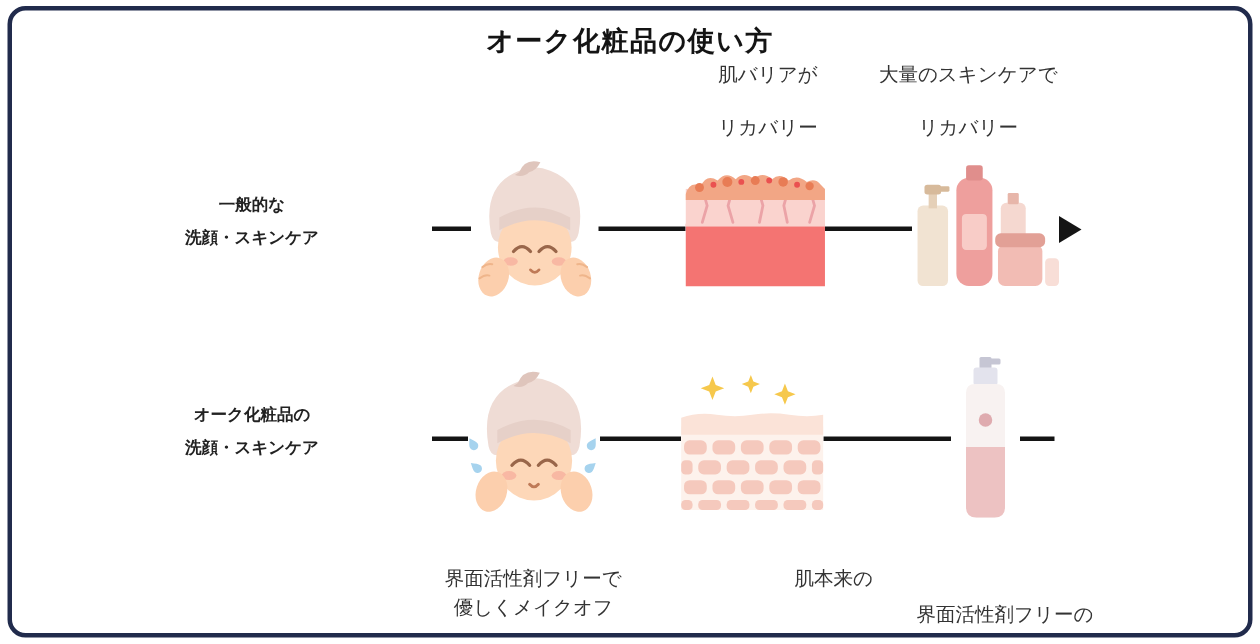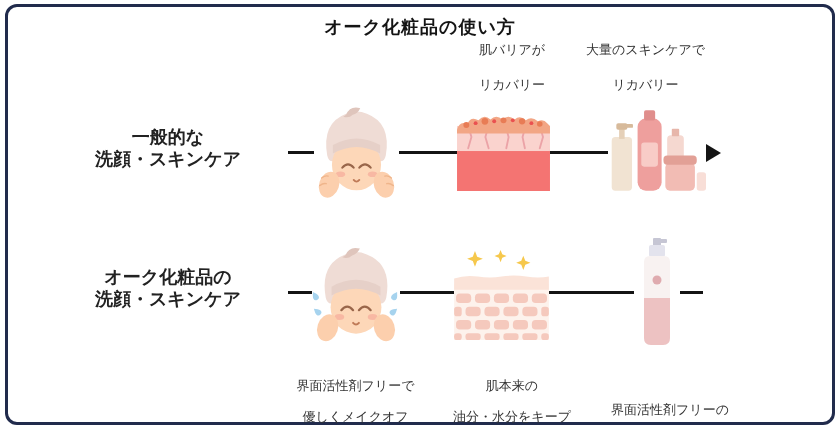--- a/index.html
+++ b/index.html
@@ -26,43 +26,43 @@
     font-size: 18px;
     font-weight: bold;
     letter-spacing: 1px;
     color: #141414;
   }
   .row-label {
     position: absolute;
     left: 58px;
     width: 220px;
     text-align: center;
-    font-size: 18px;
+    font-size: 11px;
     font-weight: bold;
     line-height: 22px;
     color: #222222;
   }
   #row1-label { top: 126px; }
   #row2-label { top: 266px; text-align: center; }
   .caption {
     position: absolute;
     font-size: 13px;
     line-height: 19px;
     text-align: center;
     display: flex;
     flex-direction: column;
     color: #333333;
   }
   .caption.top { top: 54px; height: 40px; justify-content: flex-end; gap: 16px; }
-  .caption.bottom { top: 376px; height: 40px; justify-content: flex-start; gap: 12px; }
+  .caption.bottom { top: 376px; height: 40px; justify-content: flex-start; }
   #cap-r1s1 { left: 295px; width: 120px; }
   #cap-r1s2 { left: 452px; width: 120px; }
   #cap-r1s3 { left: 568px; width: 155px; }
   #cap-r2s1 { left: 283px; width: 145px; }
-  #cap-r2s2 { left: 442px; width: 140px; }
+  #cap-r2s2 { left: 442px; width: 140px; text-align: right; }
   #cap-r2s3 { left: 590px; width: 160px; margin-top: 24px; }
   .flow-line {
     position: absolute;
     height: 3px;
     background: var(--arrow-color, #141414);
     z-index: 1;
   }
   #line1 { left: 288px; top: 151px; width: 422px; }
   #line2 { left: 288px; top: 291px; width: 415px; }
   .arrowhead {
@@ -274,18 +274,17 @@
       <circle cx="23" cy="44" r="4.5" fill="#dfabaf"></circle>
     </svg>
   </div>
 
   <div class="caption bottom" id="cap-r2s1">
     <div>界面活性剤フリーで</div>
     <div>優しくメイクオフ</div>
   </div>
   <div class="caption bottom" id="cap-r2s2">
     <div>肌本来の</div>
-    <div>油分・水分をキープ</div>
   </div>
   <div class="caption bottom" id="cap-r2s3">
     <div>界面活性剤フリーの</div>
   </div>
 </div>
 
 </body></html>

